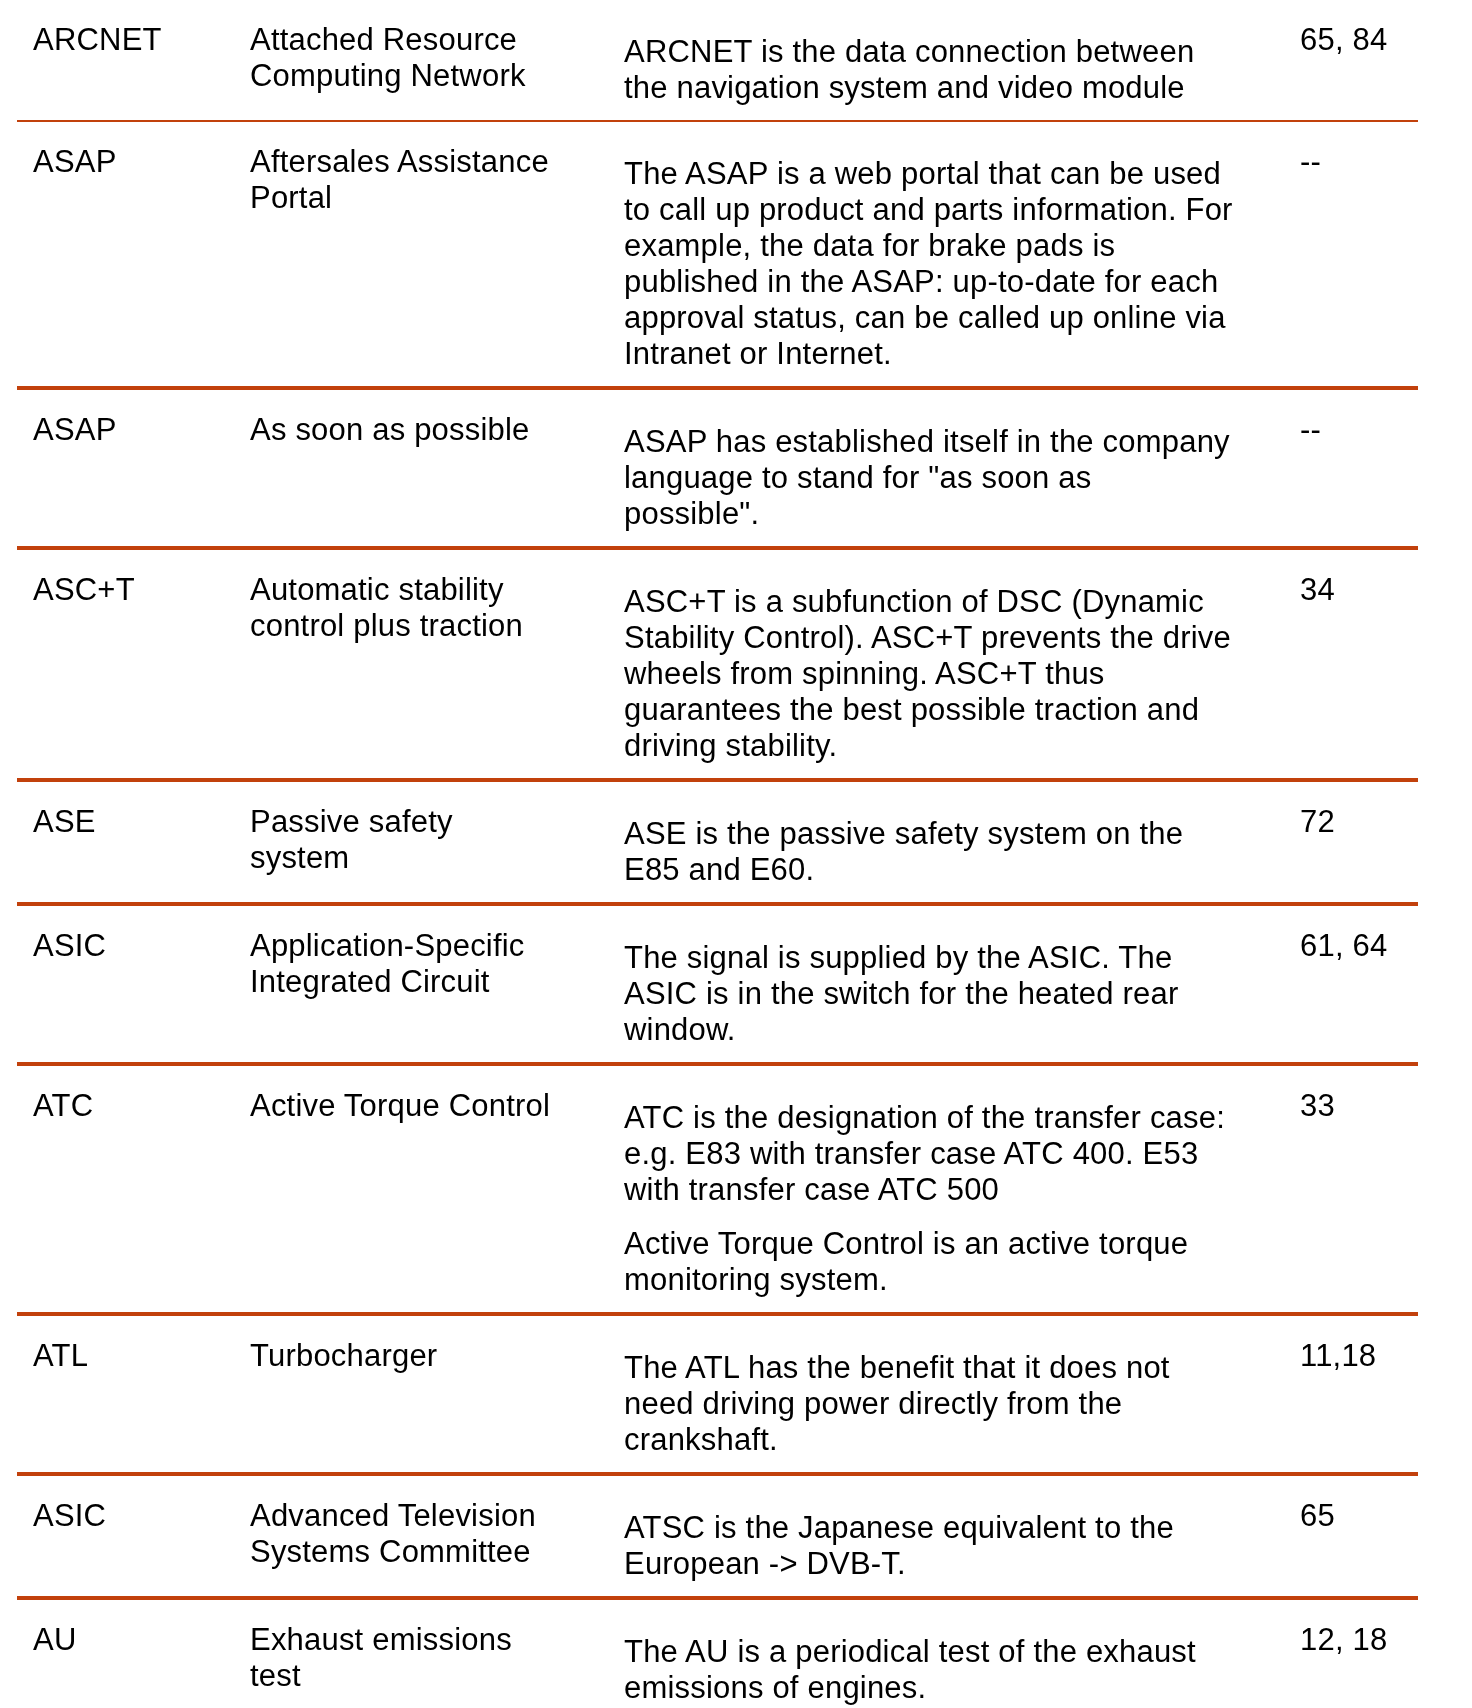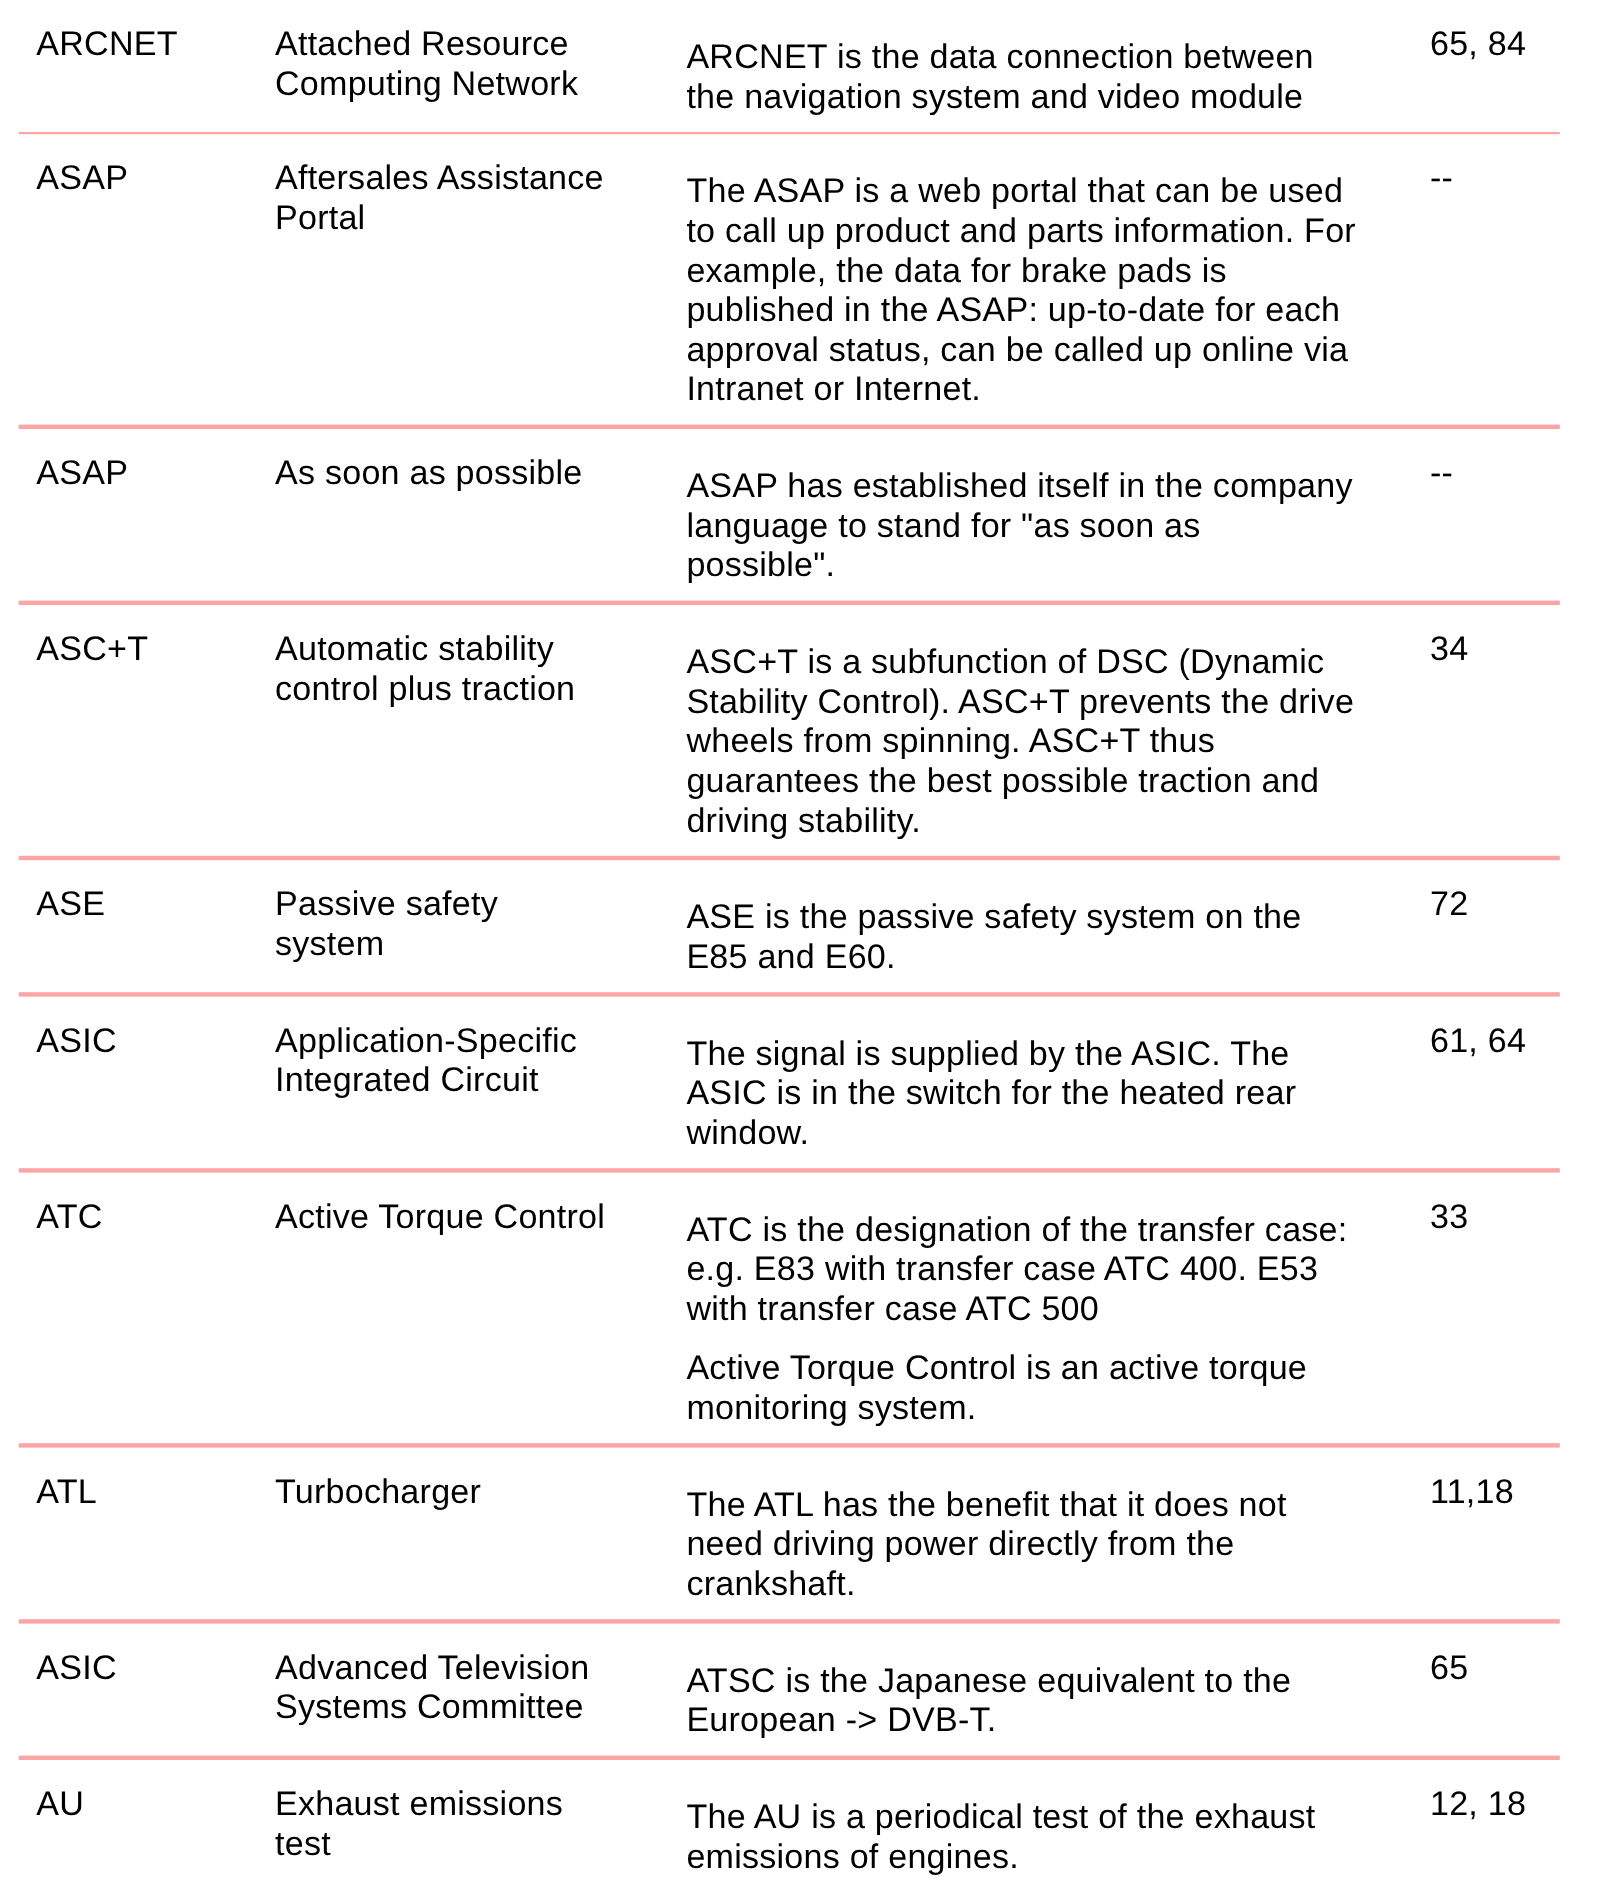--- a/index.html
+++ b/index.html
@@ -21,21 +21,21 @@
     font-size: 31px;
     line-height: 36px;
     letter-spacing: 0.2px;
   }
   .row {
     display: grid;
     grid-template-columns: 233px 362px 688px 118px;
     align-items: start;
     padding-top: 22px;
     padding-bottom: 2px;
-    border-bottom: 4px solid #fca5a5;
+    border-bottom: 4px solid #c2410c;
   }
   .row.first {
     border-bottom-width: 2px;
   }
   .row.last {
     border-bottom-width: 7px;
   }
   .cell { min-width: 0; }
   .cell.abbr { padding-left: 16px; }
   .cell.name { white-space: pre-line; padding-right: 10px; }

